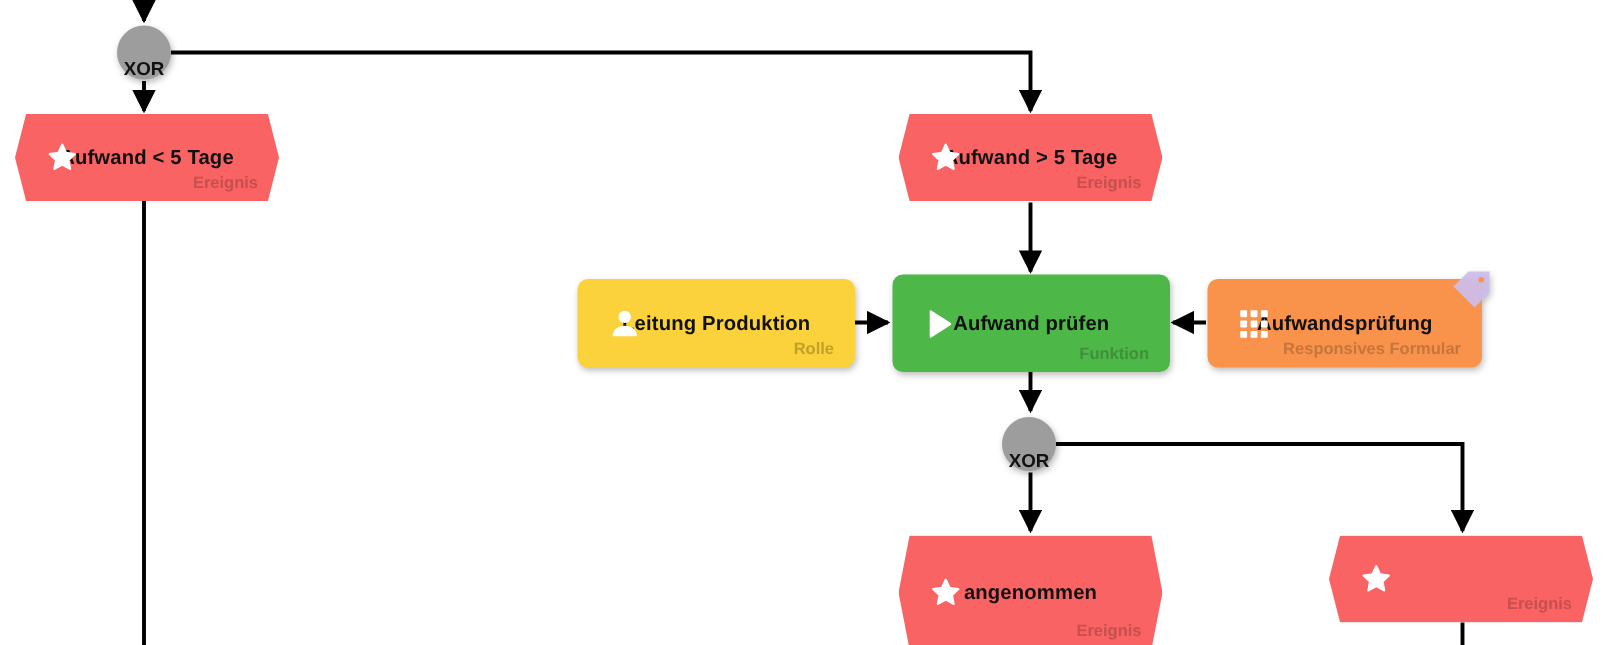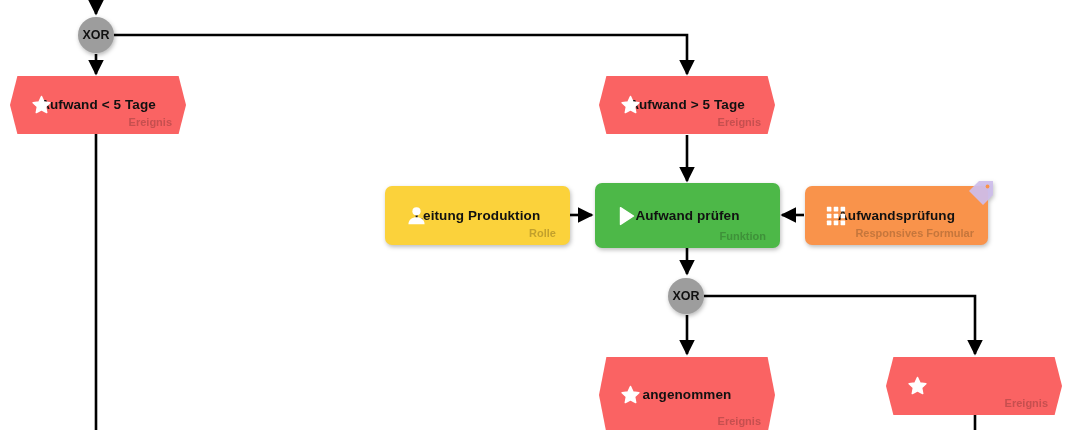--- a/index.html
+++ b/index.html
@@ -105,21 +105,21 @@
   }
 
   
   .gateway {
     position: absolute;
     width: 36px;
     height: 36px;
     border-radius: 50%;
     background: #9D9D9D;
     display: flex;
-    align-items: center;
+    align-items: flex-end;
     justify-content: center;
     font-size: 12.5px;
     font-weight: 700;
     color: #111111;
     filter: drop-shadow(1px 2px 2px rgba(0,0,0,0.28));
   }
 </style>
 </head>
 <body>
 

